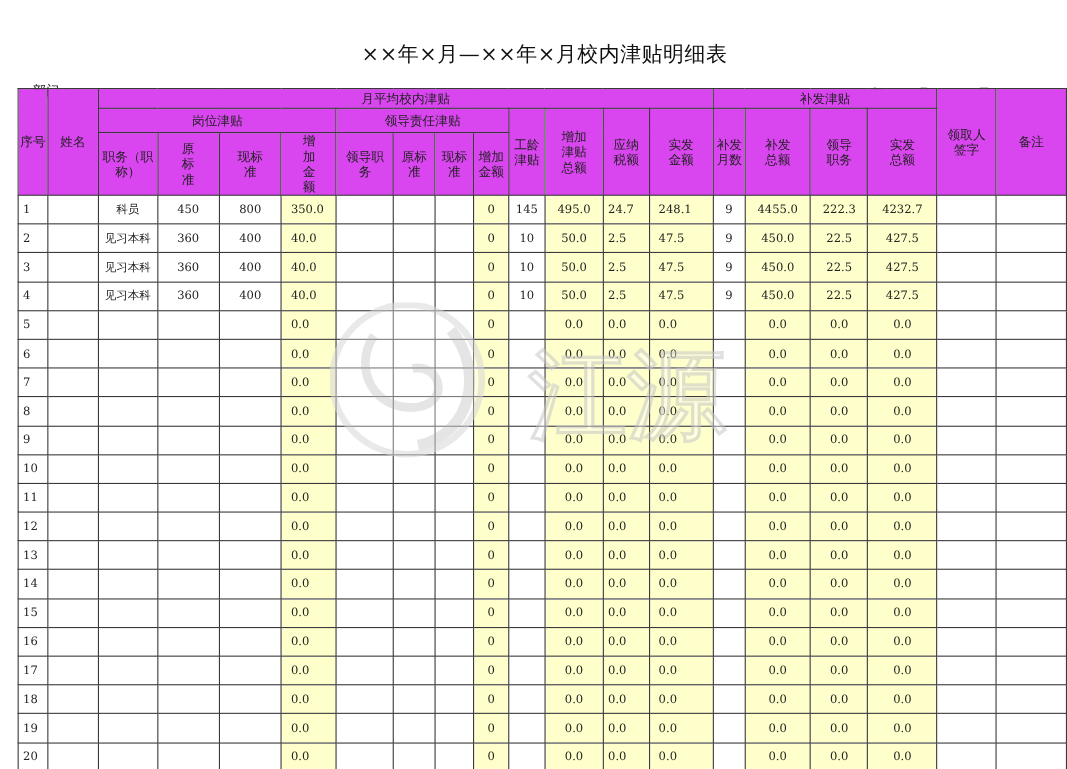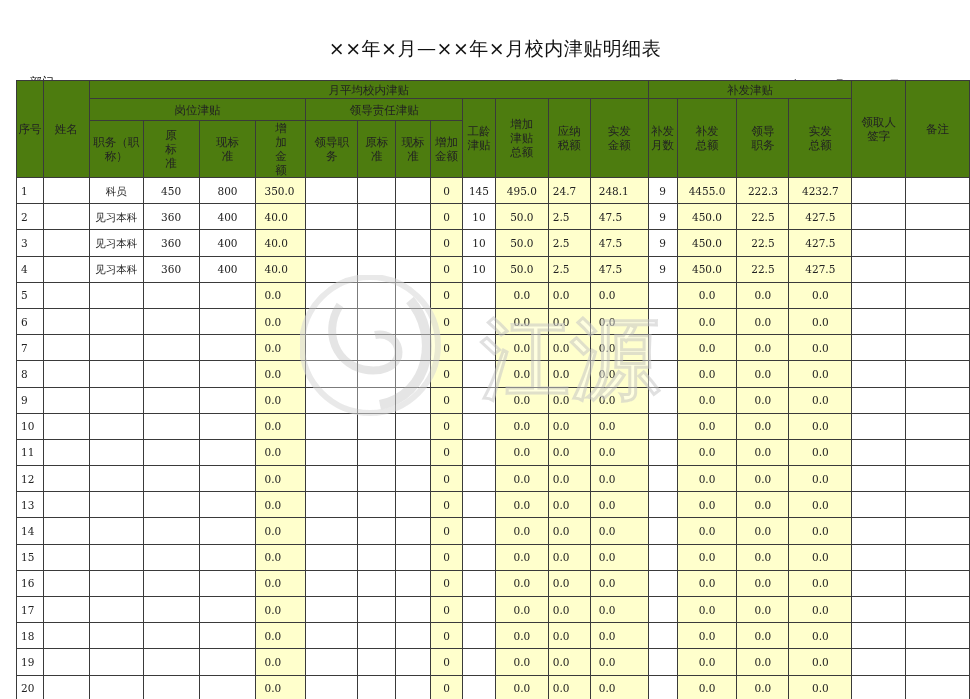--- a/index.html
+++ b/index.html
@@ -7,21 +7,21 @@
          font-family: "DejaVu Serif", "Liberation Serif", serif; color: #222; }
   .title { position: absolute; left: 0; width: 990px; top: 36px; text-align: center;
            font-size: 19px; letter-spacing: 0.5px; color: #111; }
   .dept { position: absolute; left: 30px; top: 74px; font-size: 12px; color: #222; }
   .date { position: absolute; left: 792px; top: 77px; font-size: 11px; color: #222; }
   .date span { display: inline-block; }
   table.sheet { position: absolute; left: 16px; top: 80px; border-collapse: collapse;
                 table-layout: fixed; font-size: 11px; }
   table.sheet td, table.sheet th { border: 1px solid #3a3a3a; padding: 0; text-align: center;
                 vertical-align: middle; overflow: hidden; font-weight: normal; line-height: 14px; }
-  table.sheet th { background: #4d7c0f; color: #222; font-size: 11.5px; }
+  table.sheet th { background: #d946ef; color: #222; font-size: 11.5px; }
   table.sheet td { background: #ffffff; height: 25.2px; font-size: 10.5px; }
   table.sheet td.y { background: #ffffcc; }
   table.sheet td.l { text-align: left; padding-left: 8px; }
   table.sheet td.r { text-align: left; padding-left: 4px; }
   tr.hA th { height: 17px; }
   tr.hB th { height: 21px; margin-top: 40px; }
   tr.hC th { height: 33px; }
   .watermark { position: absolute; left: 300px; top: 275px; width: 400px; height: 160px;
                pointer-events: none; opacity: 0.55; }
 </style>
@@ -66,21 +66,21 @@
       <th rowspan="3" style="vertical-align:middle;padding:12px 6px;">领取人签字</th>
       <th rowspan="3">备注</th>
     </tr>
     <tr class="hB">
       <th colspan="4">岗位津贴</th>
       <th colspan="4">领导责任津贴</th>
       <th rowspan="2" style="padding:0 4px;">工龄津贴</th>
       <th rowspan="2" style="padding:0 12px;">增加津贴总额</th>
       <th rowspan="2" style="padding:0 8px;">应纳税额</th>
       <th rowspan="2" style="padding:0 14px;">实发金额</th>
-      <th rowspan="2" style="padding:0 2px;">补发月数</th>
+      <th rowspan="2" style="padding:0 2px;text-align:right;">补发月数</th>
       <th rowspan="2" style="padding:12px 16px;">补发总额</th>
       <th rowspan="2" style="padding:0 12px;">领导职务</th>
       <th rowspan="2" style="padding:0 18px;">实发总额</th>
     </tr>
     <tr class="hC">
       <th style="padding:0 0;">职务（职称）</th>
       <th style="padding:0 16px;">原标准</th>
       <th style="padding:0 16px;">现标准</th>
       <th style="padding:0 13px;">增加金额</th>
       <th style="padding:0 4px;">领导职务</th>

